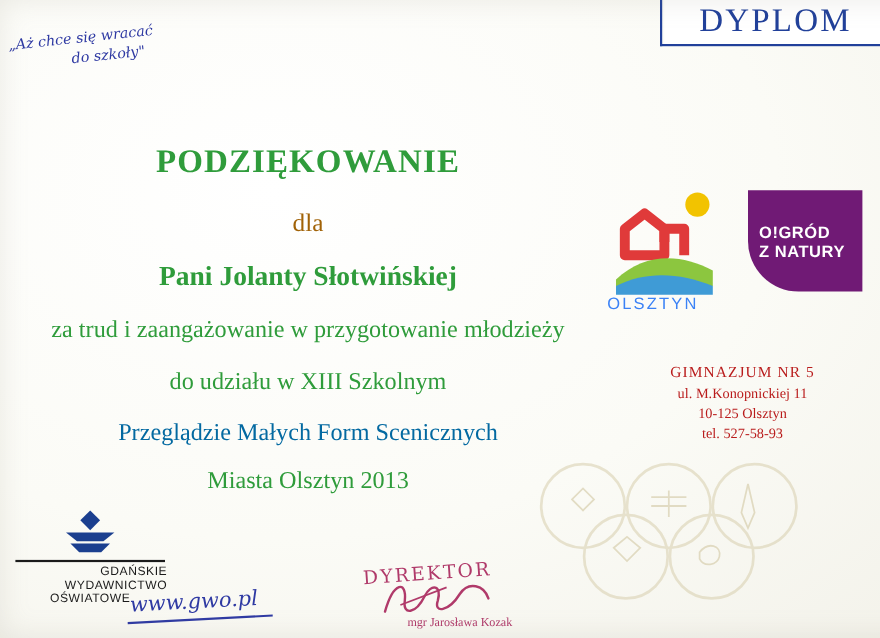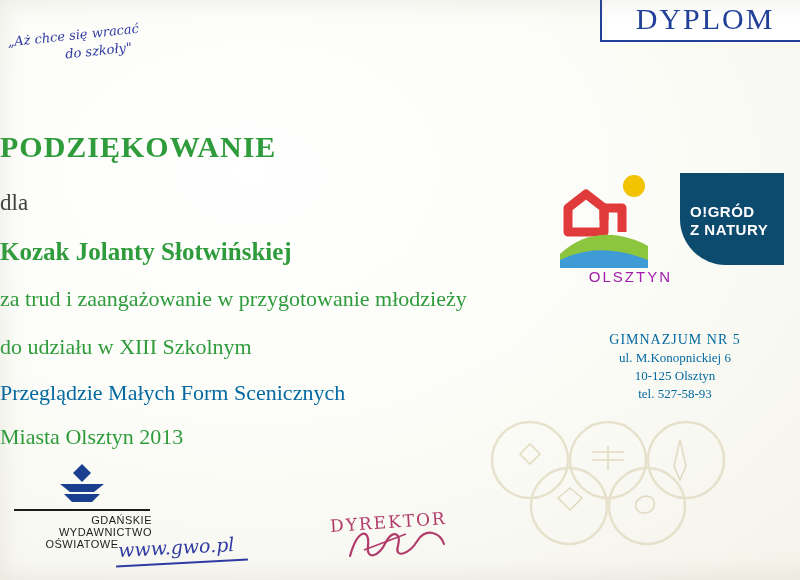--- a/index.html
+++ b/index.html
@@ -85,33 +85,34 @@
     display: block;
     margin-left: 56px;
     margin-top: -2px;
   }
   
   #body-text {
     position: absolute;
     top: 130px;
     left: 0;
     width: 560px;
+    text-align: center;
     color: #2f9c3b;
   }
   #title {
     font-family: "Liberation Serif", serif;
     font-weight: bold;
     font-size: 30px;
     letter-spacing: 1px;
     color: #2f9c3b;
   }
   #dla {
     margin-top: 26px;
     font-size: 23px;
-    color: #404040;
+    color: #a16207;
   }
   #honoree {
     margin-top: 22px;
     font-size: 25px;
     font-weight: bold;
     color: #2f9c3b;
   }
   #reason {
     margin-top: 20px;
     font-size: 22px;
@@ -132,21 +133,21 @@
     font-size: 22px;
     color: #2f9c3b;
   }
   
   #school-block {
     position: absolute;
     top: 332px;
     left: 560px;
     width: 230px;
     text-align: center;
-    color: #0369a1;
+    color: #b91c1c;
     font-family: "Liberation Serif", serif;
   }
   #school-name {
     font-size: 14px;
     letter-spacing: 1px;
   }
   #school-addr1, #school-addr2, #school-phone {
     font-size: 13px;
     margin-top: 2px;
   }
@@ -156,34 +157,34 @@
     top: 168px;
     left: 552px;
     width: 118px;
     height: 118px;
   }
   #olsztyn-word {
     position: absolute;
     top: 268px;
     left: 552px;
     width: 120px;
-    text-align: right;
-    color: #a21caf;
+    text-align: left;
+    color: #3b82f6;
     font-family: "Liberation Sans", sans-serif;
     font-size: 15px;
     letter-spacing: 2px;
   }
   
   #ogrod-block {
     position: absolute;
     top: 173px;
     left: 680px;
     width: 104px;
     height: 92px;
-    background: #0c4a6e;
+    background: #701a75;
     border-radius: 0 0 0 46px;
     overflow: hidden;
   }
   #ogrod-block .t1 {
     position: absolute;
     top: 30px;
     left: 10px;
     color: #ffffff;
     font-family: "Liberation Sans", sans-serif;
     font-size: 15px;
@@ -303,21 +304,21 @@
   <div id="dyplom-text">DYPLOM</div>
 
   <div id="quote">
     <span>„Aż chce się wracać</span>
     <span class="l2">do szkoły"</span>
   </div>
 
   <div id="body-text">
     <div id="title">PODZIĘKOWANIE</div>
     <div id="dla">dla</div>
-    <div id="honoree">Kozak Jolanty Słotwińskiej</div>
+    <div id="honoree">Pani Jolanty Słotwińskiej</div>
     <div id="reason">za trud i zaangażowanie w przygotowanie młodzieży</div>
     <div id="line4">do udziału w XIII Szkolnym</div>
     <div id="line5">Przeglądzie Małych Form Scenicznych</div>
     <div id="line6">Miasta Olsztyn 2013</div>
   </div>
 
   <div id="olsztyn-logo">
     <svg width="118" height="118" viewBox="0 0 118 118">
       <circle cx="82" cy="18" r="11" fill="#f2c300"></circle>
       <path d="M16 64 L16 40 L34 26 L52 40 L52 64 Z" fill="none" stroke="#e03a3a" stroke-width="9" stroke-linejoin="round"></path>
@@ -328,21 +329,21 @@
   </div>
   <div id="olsztyn-word">OLSZTYN</div>
 
   <div id="ogrod-block">
     <span class="t1">O!GRÓD</span>
     <span class="t2">Z NATURY</span>
   </div>
 
   <div id="school-block">
     <div id="school-name">GIMNAZJUM NR 5</div>
-    <div id="school-addr1">ul. M.Konopnickiej 6</div>
+    <div id="school-addr1">ul. M.Konopnickiej 11</div>
     <div id="school-addr2">10-125  Olsztyn</div>
     <div id="school-phone">tel. 527-58-93</div>
   </div>
 
   <div id="rings">
     <svg width="300" height="150" viewBox="0 0 300 150">
       <g fill="none" stroke="#d8cfae" stroke-width="2.5">
         <circle cx="50" cy="42" r="38"></circle>
         <circle cx="128" cy="42" r="38"></circle>
         <circle cx="206" cy="42" r="38"></circle>
@@ -375,15 +376,16 @@
   <div id="url">www.gwo.pl</div>
   <div id="url-underline"></div>
 
   <div id="director-word">DYREKTOR</div>
   <div id="signature">
     <svg width="110" height="40" viewBox="0 0 110 40">
       <path d="M6 32 C14 4, 26 4, 24 22 C22 36, 34 34, 42 18 C48 6, 58 8, 54 22 C50 34, 64 32, 74 16 C82 4, 96 8, 100 20" fill="none" stroke="#b03a6a" stroke-width="2.2" stroke-linecap="round"></path>
       <path d="M20 26 L62 10" fill="none" stroke="#b03a6a" stroke-width="1.6"></path>
     </svg>
   </div>
+  <div id="director-name">mgr Jarosława Kozak</div>
 
   <div id="edge-shade"></div>
 </div>
 
 </body></html>

